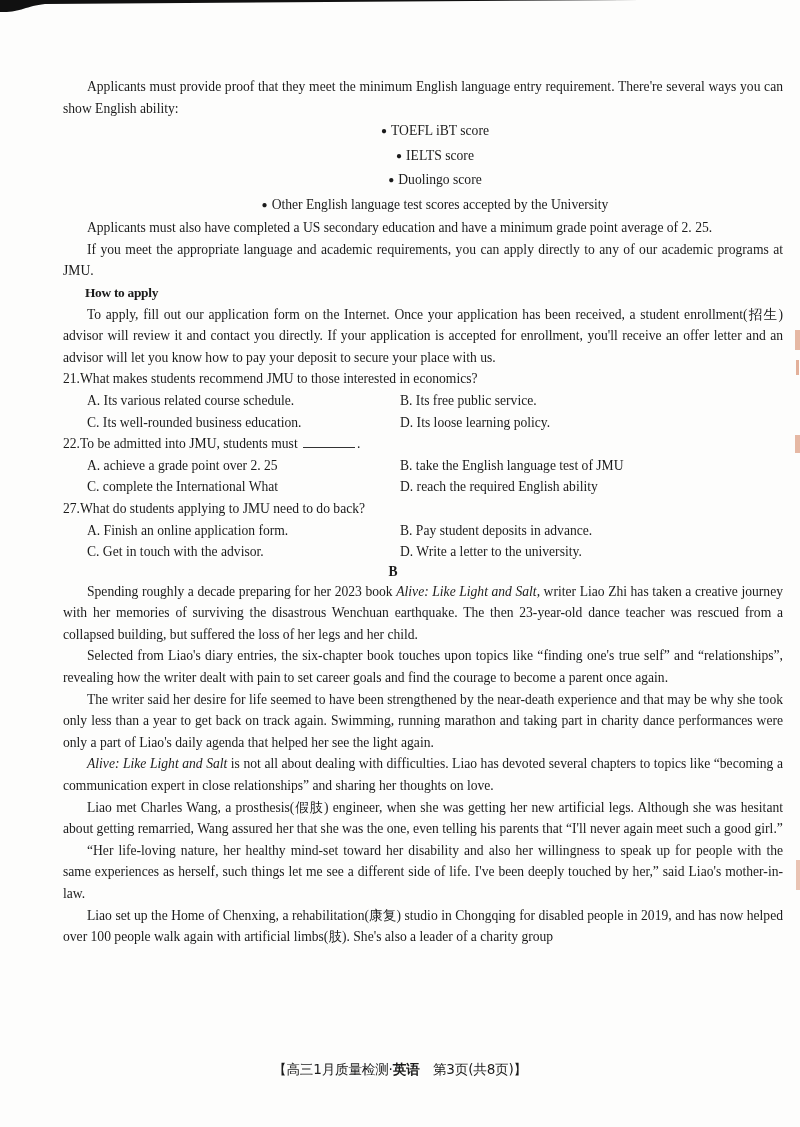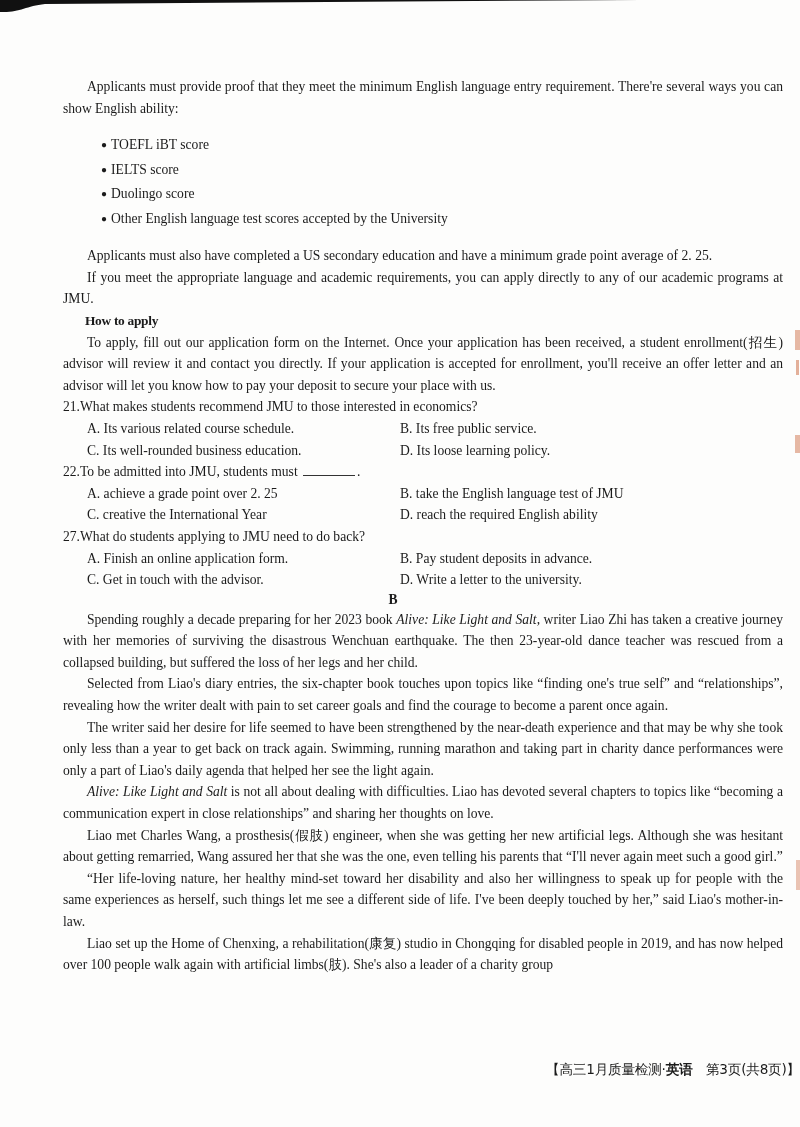--- a/index.html
+++ b/index.html
@@ -15,30 +15,30 @@
     .right-marks {
       position: absolute; right: 0; top: 300px; width: 8px; height: 600px;
     }
     .page {
       position: absolute; left: 63px; top: 76px; width: 720px;
       font-size: 13.6px; line-height: 21.6px;
     }
     .heading { font-weight: bold; font-size: 13.4px; letter-spacing: -0.3px; }
     .h1 { padding-left: 22px; margin-bottom: 0; }
     .p { text-indent: 24px; text-align: justify; margin: 0; }
-    .bullets { list-style: none; margin: 14px; padding: 0 0 0 24px; }
+    .bullets { list-style: none; margin: 0; padding: 0 0 0 24px; text-align: center; }
     .bullets li { margin: 0; line-height: 23.5px; }
     .bullets li::before { content: "\25CF"; font-size: 10px; margin-right: 4px; position: relative; top: -1px; }
     .q { margin: 0; }
     .opts { display: grid; grid-template-columns: 313px 320px; padding-left: 24px; }
     .opts span { line-height: 21.6px; }
     .blank { display: inline-block; width: 52px; border-bottom: 1px solid #333; height: 12px; margin: 0 2px; }
     .section-B { text-align: center; font-weight: bold; margin: 0; line-height: 18px; padding-right: 60px; }
     .footer {
-      position: absolute; left: 0; width: 800px; top: 1061px; text-align: right;
+      position: absolute; left: 0; width: 800px; top: 1061px; text-align: center;
       font-size: 13.6px; font-family: "DejaVu Sans", sans-serif; letter-spacing: -0.2px;
     }
     .footer b { font-weight: bold; }
     i { font-style: italic; }
   </style>
 </head>
 <body>
 
 <svg class="top-edge" viewBox="0 0 800 14" preserveAspectRatio="none">
   <path d="M0 12 C 20 13, 25 6, 45 4 L 620 0 L 0 0 Z" fill="#111"></path>
@@ -74,21 +74,21 @@
       <span>C. Its well-rounded business education.</span>
       <span>D. Its loose learning policy.</span>
     </div>
   </div>
 
   <div>
     <p class="q"><span>22.</span><span>To be admitted into JMU, students must</span> <span class="blank"></span><span>.</span></p>
     <div class="opts">
       <span>A. achieve a grade point over 2. 25</span>
       <span>B. take the English language test of JMU</span>
-      <span>C. creative the International Year</span>
+      <span>C. complete the International What</span>
       <span>D. reach the required English ability</span>
     </div>
   </div>
 
   <div>
     <p class="q"><span>27.</span><span>What do students applying to JMU need to do back?</span></p>
     <div class="opts">
       <span>A. Finish an online application form.</span>
       <span>B. Pay student deposits in advance.</span>
       <span>C. Get in touch with the advisor.</span>

